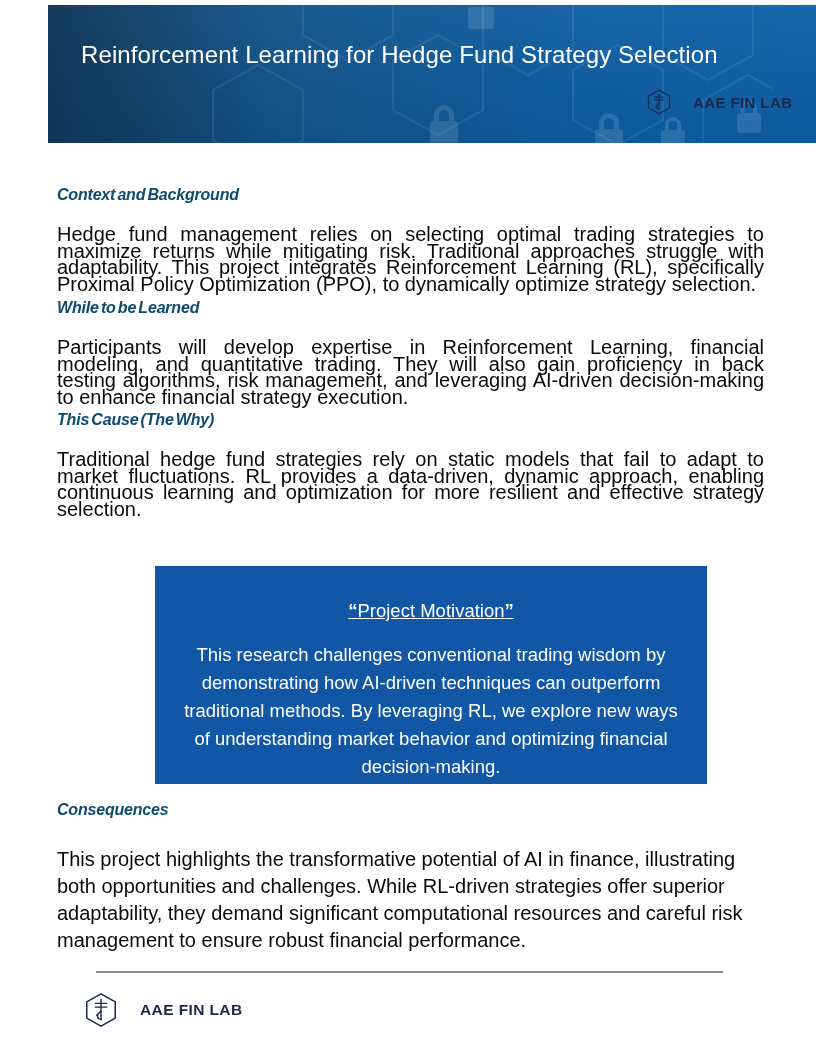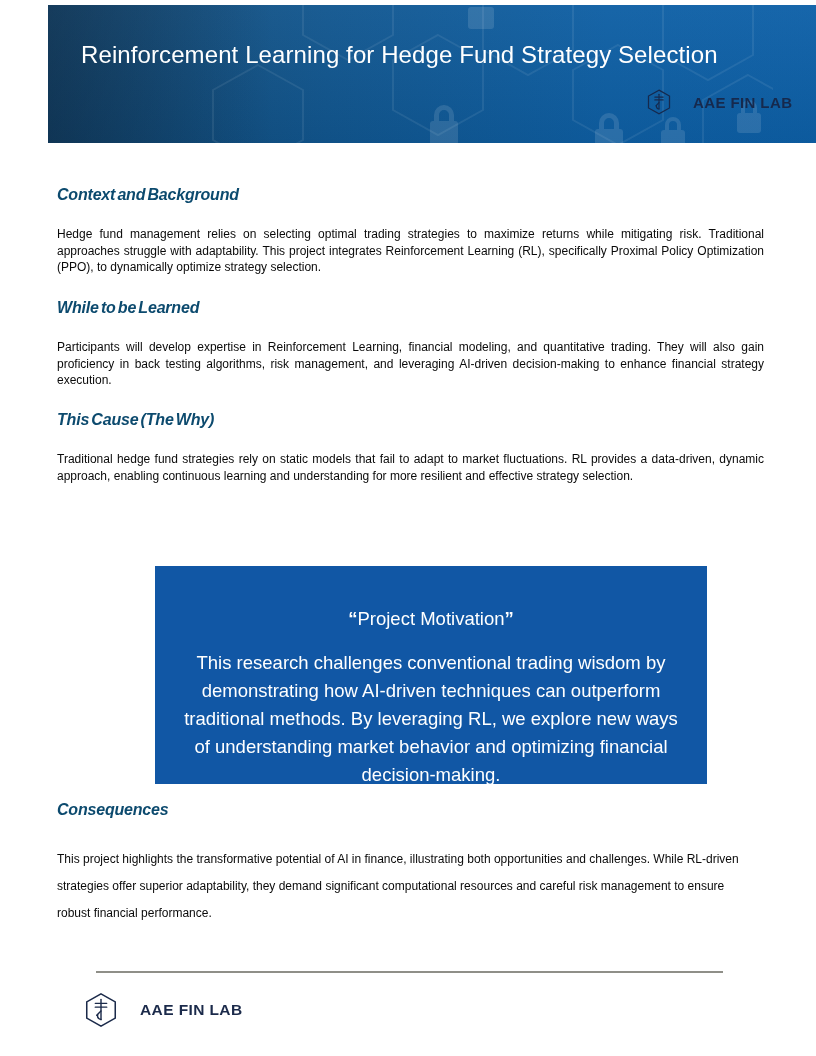--- a/index.html
+++ b/index.html
@@ -37,41 +37,41 @@
   }
 
   
   .sec-heading{
     position:absolute;left:57px;margin:0;
     color:#0c4a6e;font-size:16px;font-weight:700;font-style:italic;
     letter-spacing:-0.2px;word-spacing:-2px;
   }
   .sec-body{
     position:absolute;left:57px;width:707px;margin:0;
-    font-size:12px;line-height:16.5px;color:#0a0a0a;
+    font-size:20px;line-height:16.5px;color:#0a0a0a;
     text-align:justify;
   }
   #h-context{top:186px;}
   #p-context{top:226px;}
   #h-skills{top:299px;}
   #p-skills{top:339px;}
   #h-rootcause{top:411px;}
   #p-rootcause{top:451px;}
   #h-consequences{top:801px;}
   #p-consequences{top:846px;line-height:27px;text-align:left;width:700px;}
 
   
   .motivation-box{
     position:absolute;left:155px;top:566px;width:552px;height:218px;
     background:#1157a5;
     color:#ffffff;text-align:center;
     box-sizing:border-box;padding:23px 13px 0 13px;
     font-size:18.5px;line-height:28px;
   }
-  .motivation-title{margin:16px;font-weight:400;}
+  .motivation-title{margin:8px;font-weight:400;text-decoration:underline;}
   .motivation-title .q{font-weight:700;}
   .motivation-body{margin:16px;}
 
   
   .footer-divider{
     position:absolute;left:96px;top:971px;width:627px;height:2px;
     background:#8f8f88;border:none;margin:0;
   }
   .logo-footer{position:absolute;left:82px;top:991px;}
   .logo-footer .logo-text{
@@ -136,21 +136,21 @@
     </div>
   </header>
 
   <h2 id="h-context" class="sec-heading">Context and Background</h2>
   <p id="p-context" class="sec-body">Hedge fund management relies on selecting optimal trading strategies to maximize returns while mitigating risk. Traditional approaches struggle with adaptability. This project integrates Reinforcement Learning (RL), specifically Proximal Policy Optimization (PPO), to dynamically optimize strategy selection.</p>
 
   <h2 id="h-skills" class="sec-heading">While to be Learned</h2>
   <p id="p-skills" class="sec-body">Participants will develop expertise in Reinforcement Learning, financial modeling, and quantitative trading. They will also gain proficiency in back testing algorithms, risk management, and leveraging AI-driven decision-making to enhance financial strategy execution.</p>
 
   <h2 id="h-rootcause" class="sec-heading">This Cause (The Why)</h2>
-  <p id="p-rootcause" class="sec-body">Traditional hedge fund strategies rely on static models that fail to adapt to market fluctuations. RL provides a data-driven, dynamic approach, enabling continuous learning and understanding for more resilient and effective strategy selection.</p>
+  <p id="p-rootcause" class="sec-body">Traditional hedge fund strategies rely on static models that fail to adapt to market fluctuations. RL provides a data-driven, dynamic approach, enabling continuous learning and optimization for more resilient and effective strategy selection.</p>
 
   <section class="motivation-box">
     <p class="motivation-title"><span class="q">“</span><span>Project Motivation</span><span class="q">”</span></p>
     <p class="motivation-body">This research challenges conventional trading wisdom by demonstrating how AI-driven techniques can outperform traditional methods. By leveraging RL, we explore new ways of understanding market behavior and optimizing financial decision-making.</p>
   </section>
 
   <h2 id="h-consequences" class="sec-heading">Consequences</h2>
   <p id="p-consequences" class="sec-body">This project highlights the transformative potential of AI in finance, illustrating both opportunities and challenges. While RL-driven strategies offer superior adaptability, they demand significant computational resources and careful risk management to ensure robust financial performance.</p>
 
   <hr class="footer-divider">

